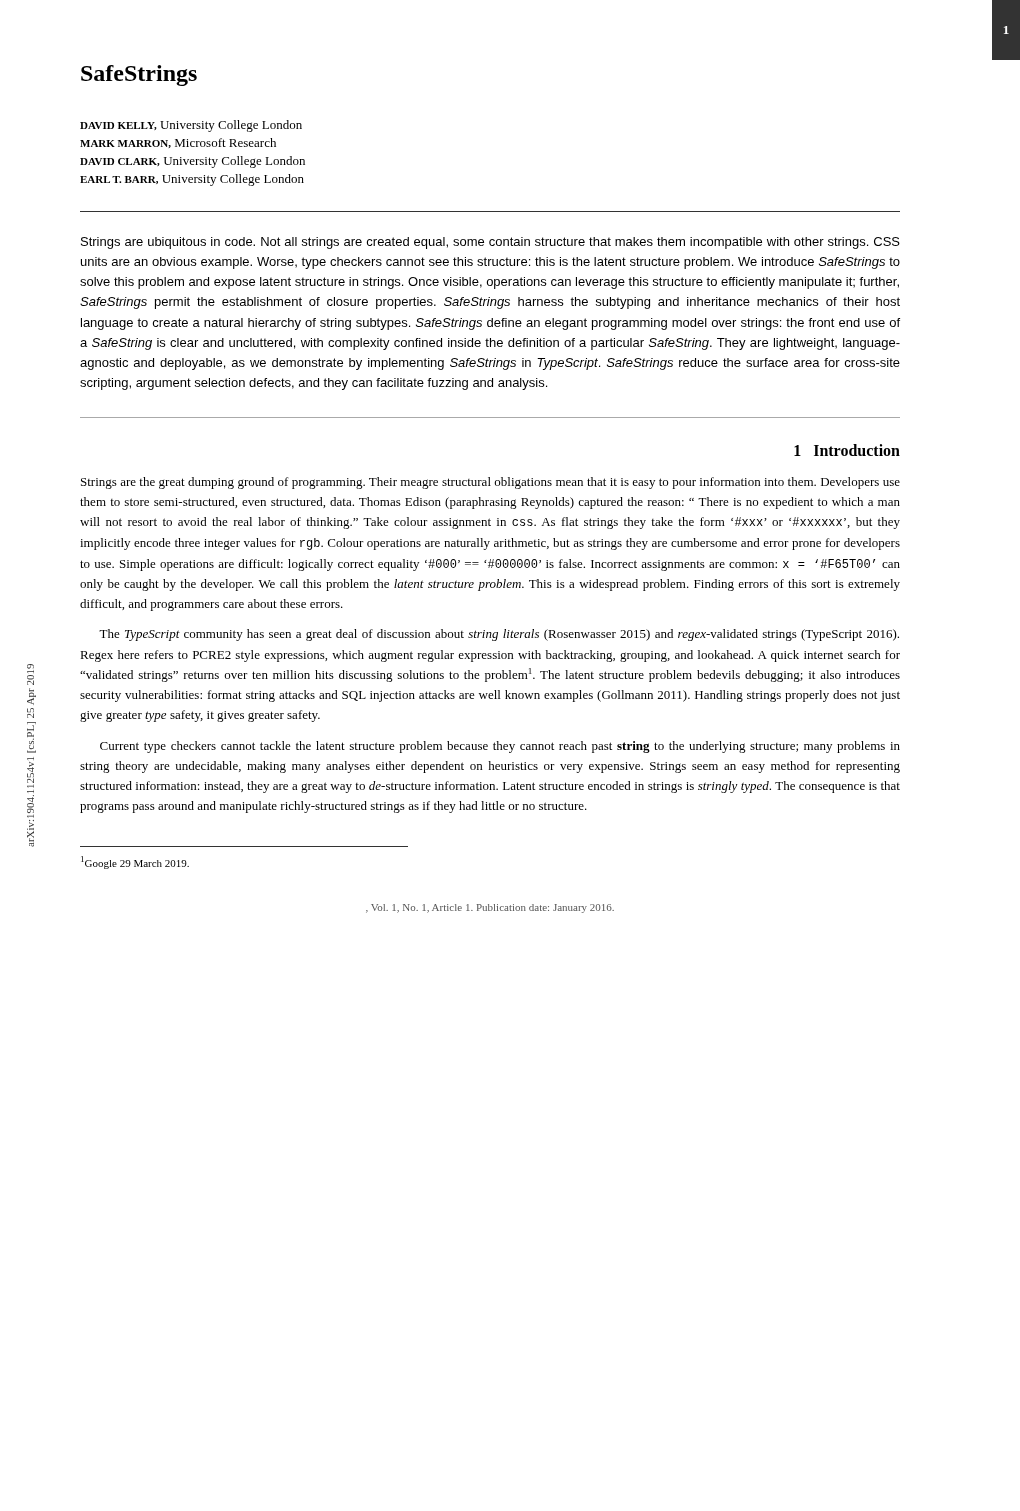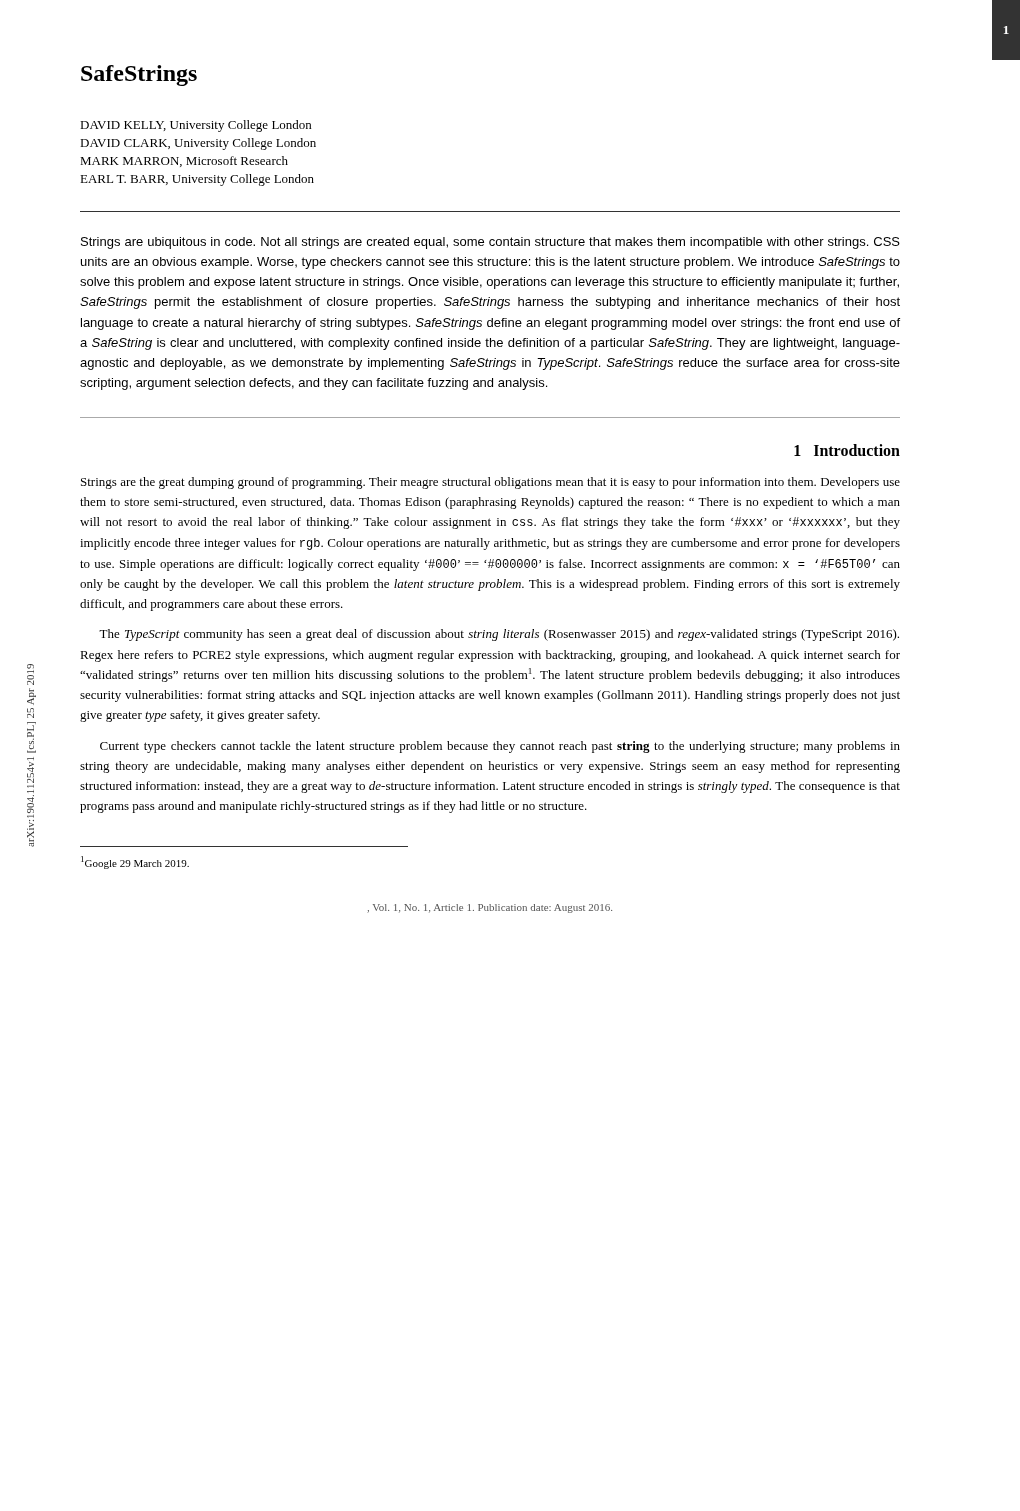--- a/index.html
+++ b/index.html
@@ -81,24 +81,24 @@
       margin-bottom: 24px;
     }
 
     .author-line {
       font-size: 13px;
       margin-bottom: 2px;
       font-family: 'Times New Roman', Times, serif;
     }
 
     .author-name {
-      font-weight: normal;
+      font-weight: bold;
       font-variant: small-caps;
       text-transform: uppercase;
-      font-size: 13px;
+      font-size: 11px;
     }
 
     .author-affiliation {
       font-weight: normal;
       font-variant: normal;
       text-transform: none;
     }
 
     .divider {
       border: none;
@@ -208,24 +208,24 @@
 
     <div class="title-section">
       <div class="paper-title">SafeStrings</div>
     </div>
 
     <div class="authors-section">
       <div class="author-line">
         <span class="author-name">DAVID KELLY,</span><span class="author-affiliation"> University College London</span>
       </div>
       <div class="author-line">
+        <span class="author-name">MARK MARRON,</span><span class="author-affiliation"> Microsoft Research</span>
+      </div>
+      <div class="author-line">
         <span class="author-name">DAVID CLARK,</span><span class="author-affiliation"> University College London</span>
-      </div>
-      <div class="author-line">
-        <span class="author-name">MARK MARRON,</span><span class="author-affiliation"> Microsoft Research</span>
       </div>
       <div class="author-line">
         <span class="author-name">EARL T. BARR,</span><span class="author-affiliation"> University College London</span>
       </div>
     </div>
 
     <hr class="divider">
 
     <div class="abstract-section">
       <p class="abstract-text">
@@ -253,17 +253,17 @@
       </p>
     </div>
 
     <div class="footnote-section">
       <p class="footnote-text">
         <sup>1</sup><span>Google 29 March 2019.</span>
       </p>
     </div>
 
     <div class="footer-text">
-      <span>, Vol. 1, No. 1, Article 1. Publication date: August 2016.</span>
+      <span>, Vol. 1, No. 1, Article 1. Publication date: January 2016.</span>
     </div>
 
   </div>
 </div>
 
 </body></html>

